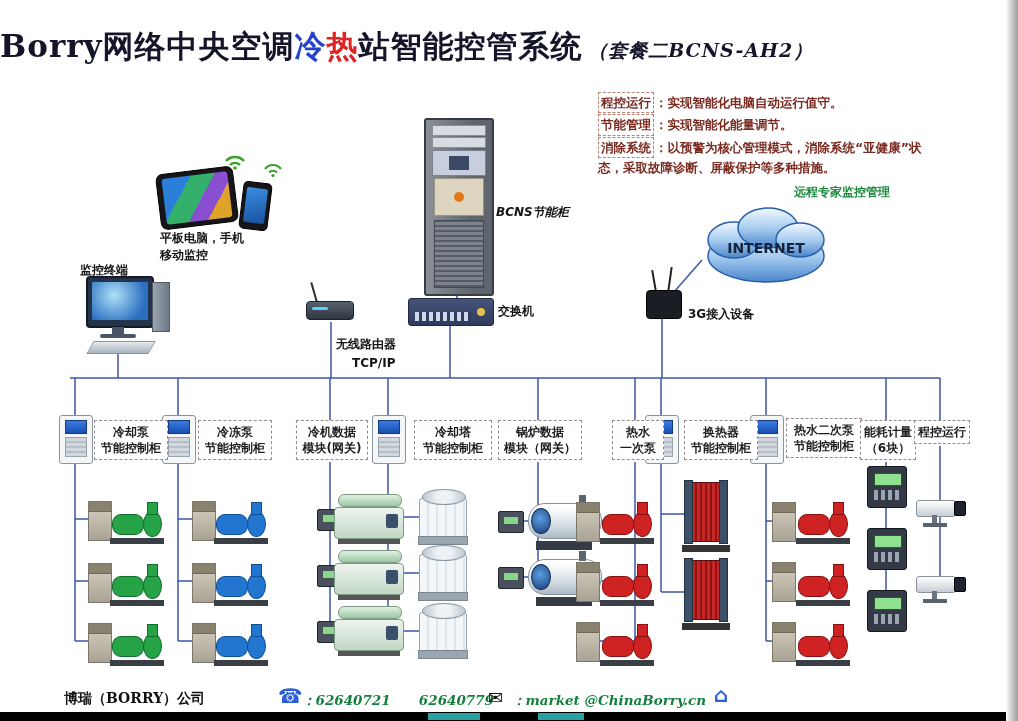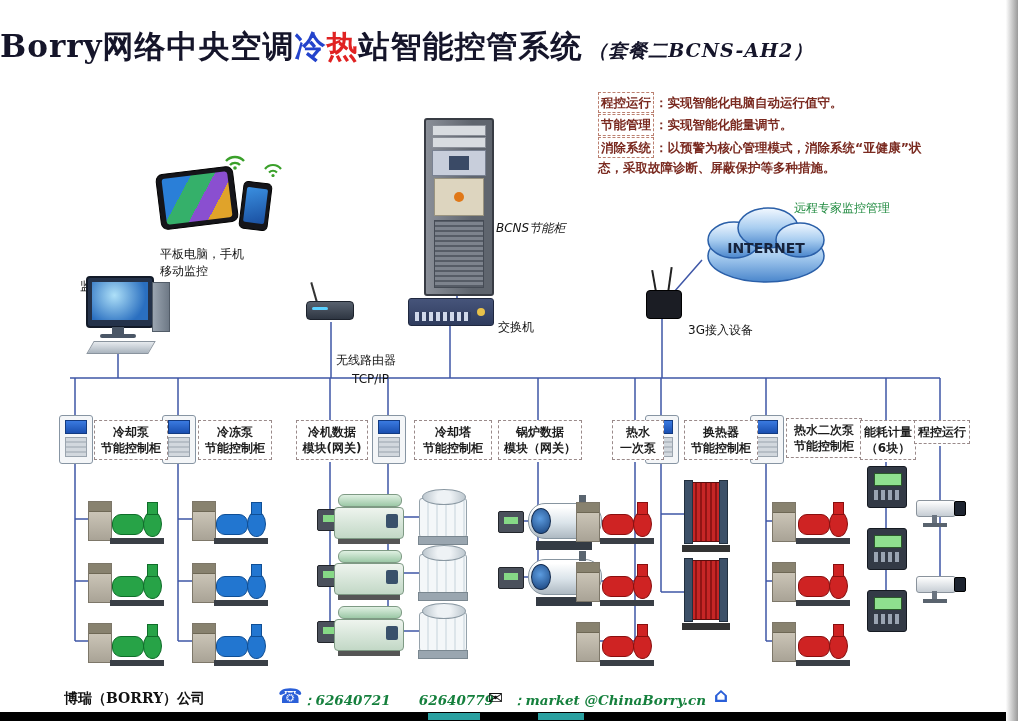--- a/index.html
+++ b/index.html
@@ -11,21 +11,21 @@
   .title .t1{font-size:31px;letter-spacing:1px;}
   .title .cold{color:#2343cc;}
   .title .hot{color:#e02222;}
   .title .suffix{font-size:19px;font-style:italic;}
   
   .features{position:absolute;left:598px;top:92px;width:334px;font-size:12.5px;
             line-height:1.55;color:#7a2a20;font-weight:bold;}
   .feat{margin-bottom:1px;}
   .fl{display:inline-block;border:1px dashed #bb8070;padding:0 2px;margin-right:1px;}
   
-  .lbl{position:absolute;font-size:12px;font-weight:normal;color:#141414;margin-top:16px;}
+  .lbl{position:absolute;font-size:12px;font-weight:bold;color:#141414;}
   .lbl.green{color:#1f8a3f;}
   .lbl.italic{font-style:italic;}
   .center{}
   
   svg.wires{position:absolute;left:0;top:0;}
   
   .glabel{position:absolute;border:1px dashed #9a8a8a;text-align:center;font-weight:bold;
           font-size:12px;color:#1c1c1c;padding:3px 1px;line-height:1.35;background:#fff;}
   
   .tablet{position:absolute;left:158px;top:170px;width:76px;height:54px;background:#15151a;

